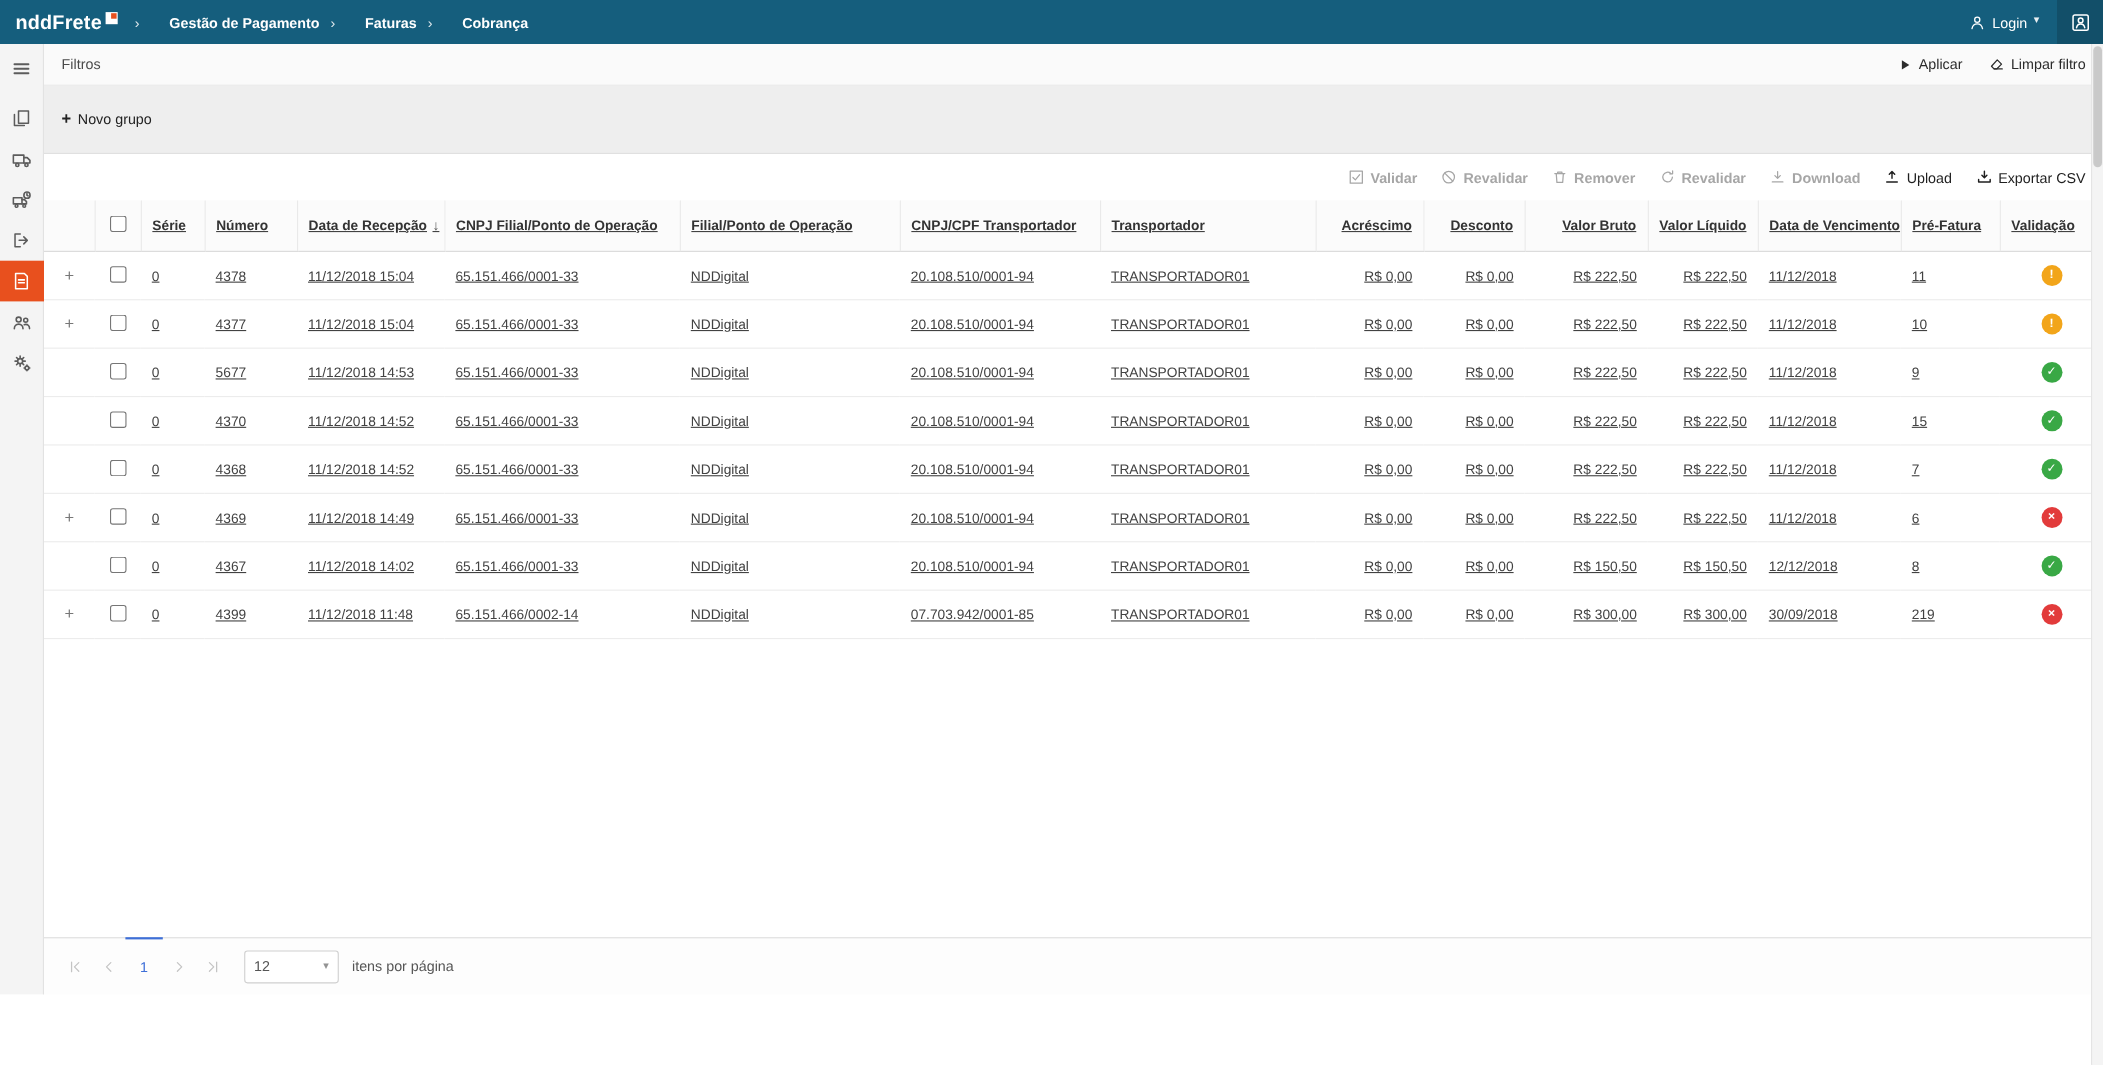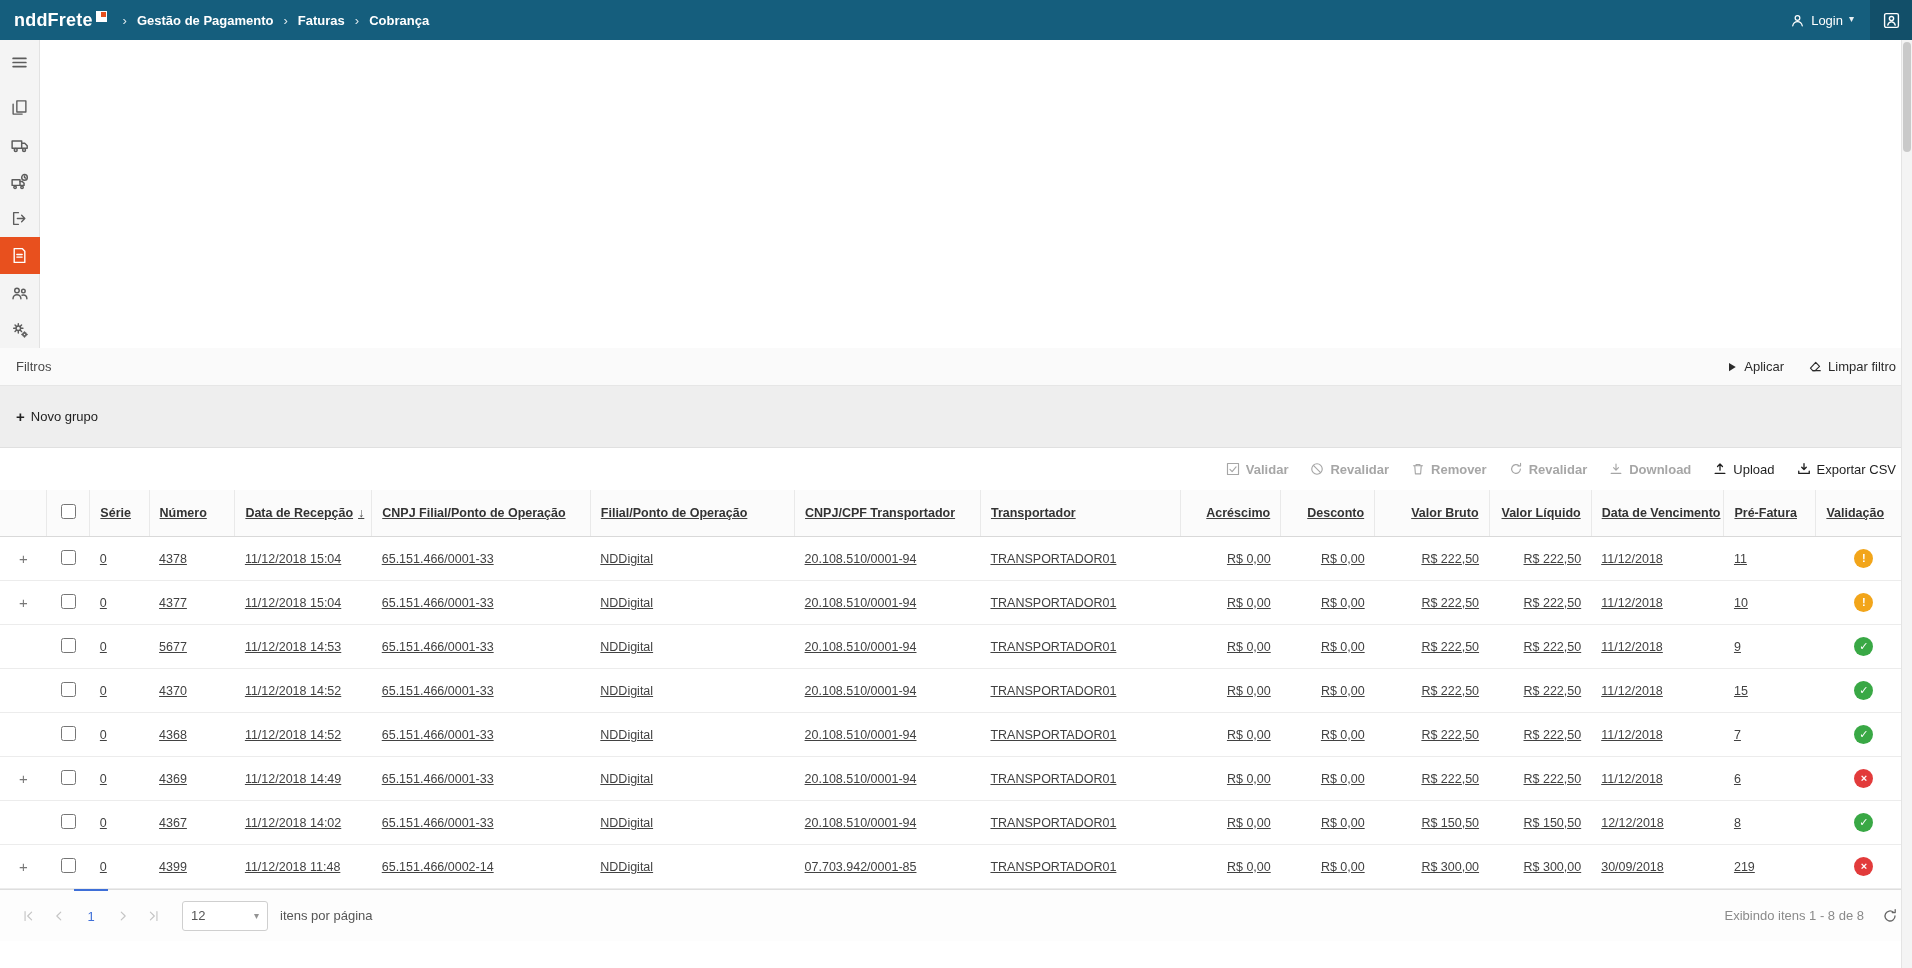--- a/index.html
+++ b/index.html
@@ -7,28 +7,28 @@
     font-family:"Liberation Sans","DejaVu Sans",sans-serif; }
 
   
   .topbar { height:40px; background:#155e7d; color:#fff; display:flex; align-items:center;
     padding:0 0 0 14px; position:relative; z-index:10; }
   .logo { font-size:18px; font-weight:bold; letter-spacing:.2px; display:flex; align-items:flex-start; cursor:pointer; }
   .logo-flag { width:11px; height:11px; background:#fff; display:inline-block; position:relative; margin:1px 0 0 3px; }
   .logo-flag-inner { position:absolute; right:1px; top:1px; width:5px; height:5px; background:#e8501e; }
   .breadcrumb { display:flex; align-items:center; gap:10px; margin-left:16px; font-size:13px; font-weight:bold; }
   .crumb-sep { font-weight:normal; opacity:.85; font-size:13px; }
-  .crumb { cursor:pointer; }
+  .crumb { cursor:pointer;margin-left:17px; }
   .topbar-right { margin-left:auto; display:flex; align-items:center; gap:10px; height:100%; }
   .login-btn { display:flex; gap:6px; font-size:13px; cursor:pointer; padding:0 6px; }
   .caret { font-size:10px; opacity:.9; }
   .corner-btn { width:42px; height:40px; background:#124f69; display:flex; align-items:center; justify-content:center; cursor:pointer; }
 
   
-  .shell { display:flex; height:864px;flex-direction:column; }
+  .shell { display:flex; height:864px; }
   .sidebar { width:40px; background:#f4f4f4; border-right:1px solid #e2e2e2; display:flex;
     flex-direction:column; align-items:center; padding-top:4px; }
   .side-item { width:40px; height:37px; display:flex; align-items:center; justify-content:center;
     color:#5c5c5c; cursor:pointer; }
   .side-item:first-child { margin-bottom:8px; }
   .side-item.active { background:#e8501e; color:#fff; }
   .content { flex:1; display:flex; flex-direction:column; min-width:0; }
 
   
   .filters-bar { height:38px; background:#fafafa; border-bottom:1px solid #e6e6e6;
@@ -530,28 +530,19 @@
               <path d="M5 3.5L9.5 8 5 12.5"></path>
               <path d="M12.5 3v10"></path>
             </svg>
         </span>
       </div>
       <div class="page-size">
         <span>12</span>
         <span class="caret">▾</span>
       </div>
       <span class="per-page">itens por página</span>
-      <div class="pager-right">
-        <span class="pager-summary">Exibindo itens 1 - 8 de 8</span>
-        <span class="refresh-btn icon">
-          <svg width="16" height="16" viewBox="0 0 16 16">
-              <path d="M13 8a5 5 0 1 1-1.6-3.7"></path>
-              <path d="M13.2 1.6v3h-3"></path>
-            </svg>
-        </span>
-      </div>
     </div>
   </main>
 </div>
 
 <div class="fake-scrollbar">
   <div class="thumb"></div>
 </div>
 
 </body></html>

